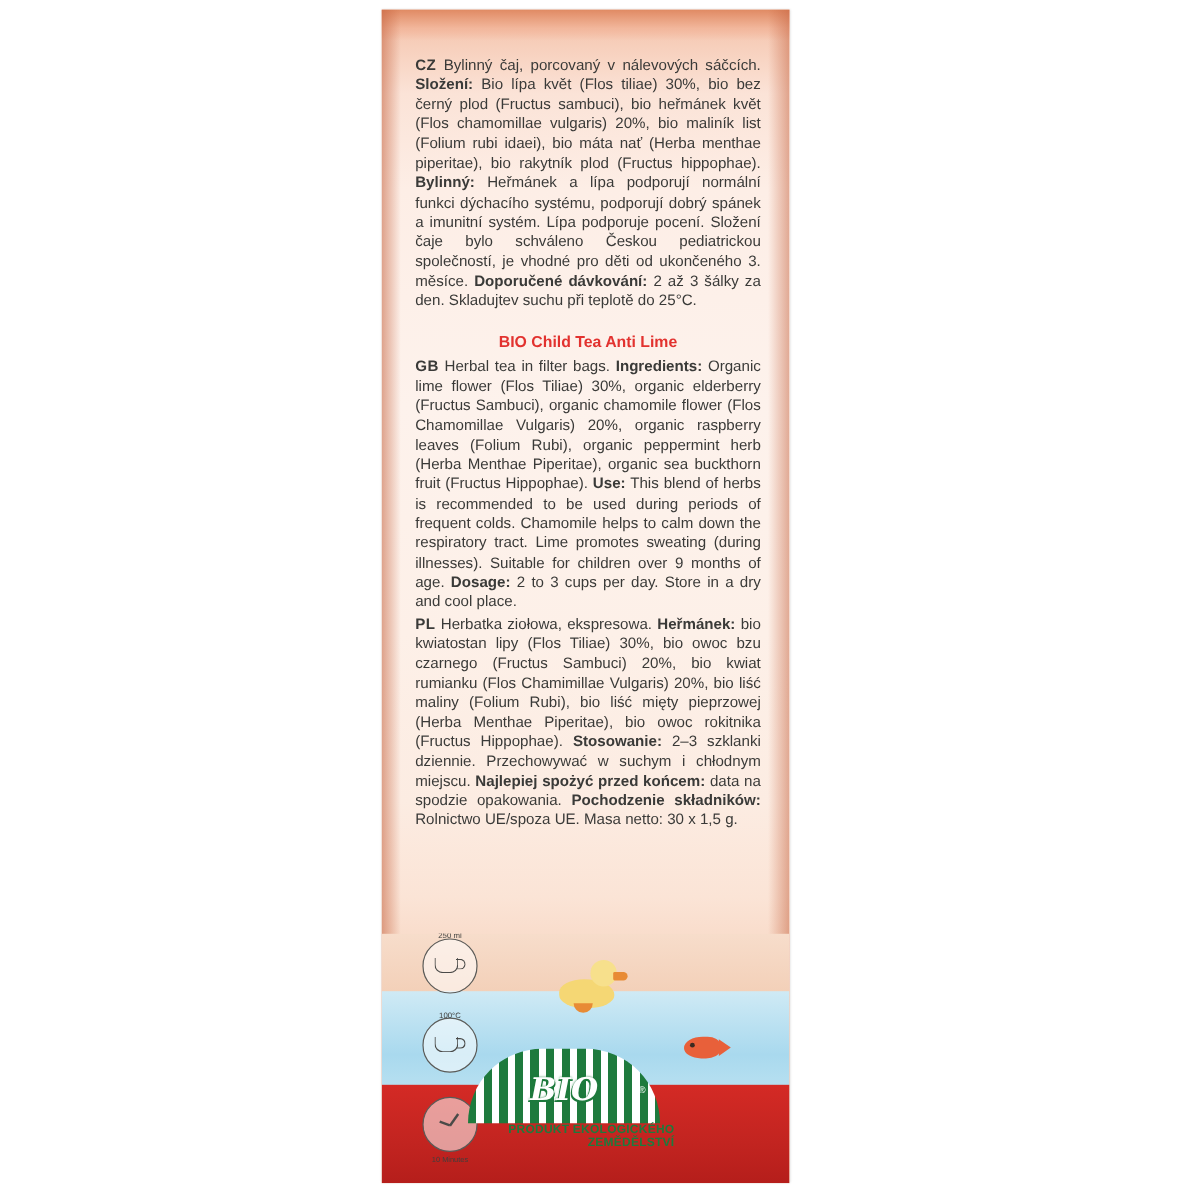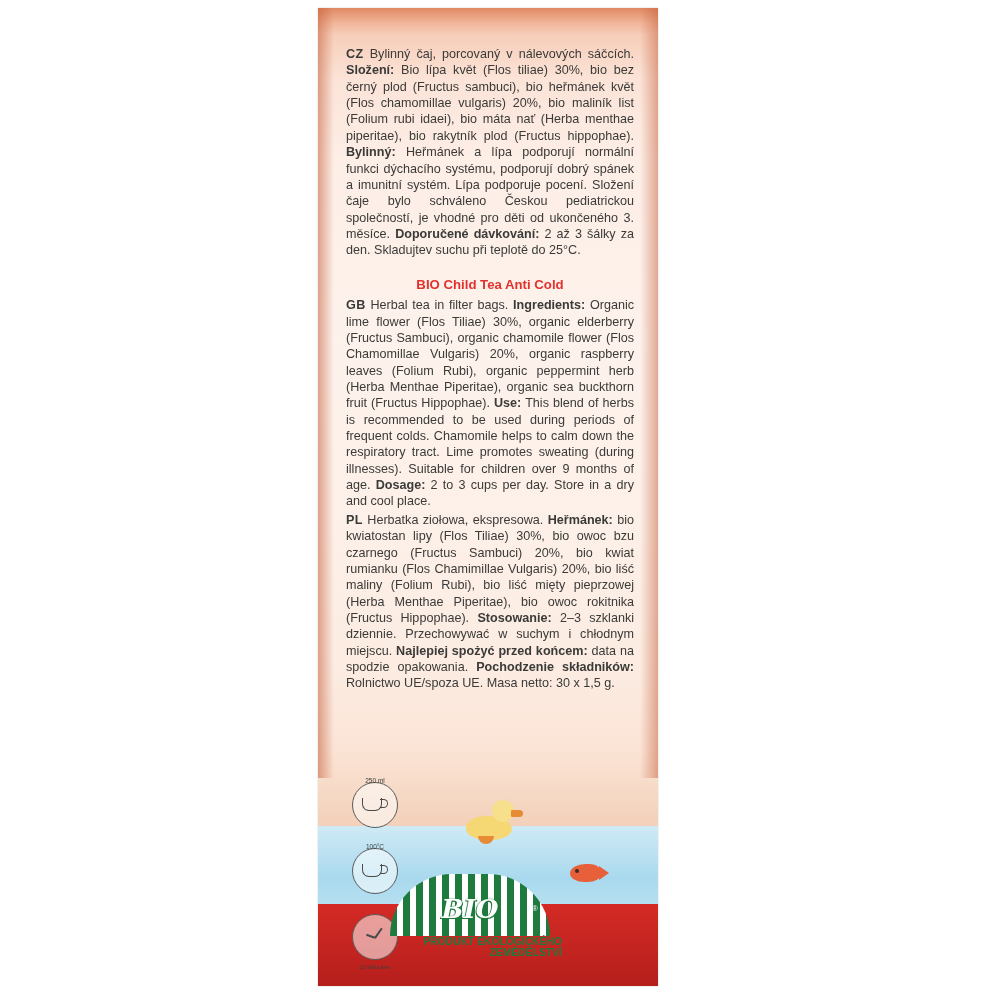--- a/index.html
+++ b/index.html
@@ -310,21 +310,21 @@
         <span class="lang">CZ</span>
         <span>Bylinný čaj, porcovaný v nálevových sáčcích.</span>
         <b class="lbl">Složení:</b>
         <span>Bio lípa květ (Flos tiliae) 30%, bio bez černý plod (Fructus sambuci), bio heřmánek květ (Flos chamomillae vulgaris) 20%, bio maliník list (Folium rubi idaei), bio máta nať (Herba menthae piperitae), bio rakytník plod (Fructus hippophae).</span>
         <b class="lbl">Bylinný:</b>
         <span>Heřmánek a lípa podporují normální funkci dýchacího systému, podporují dobrý spánek a imunitní systém. Lípa podporuje pocení. Složení čaje bylo schváleno Českou pediatrickou společností, je vhodné pro děti od ukončeného 3. měsíce.</span>
         <b class="lbl">Doporučené dávkování:</b>
         <span>2 až 3 šálky za den. Skladujtev suchu při teplotě do 25°C.</span>
       </div>
 
-      <div class="heading gb">BIO Child Tea Anti Cold</div>
+      <div class="heading gb">BIO Child Tea Anti Lime</div>
       <div class="para">
         <span class="lang">GB</span>
         <span>Herbal tea in filter bags.</span>
         <b class="lbl">Ingredients:</b>
         <span>Organic lime flower (Flos Tiliae) 30%, organic elderberry (Fructus Sambuci), organic chamomile flower (Flos Chamomillae Vulgaris) 20%, organic raspberry leaves (Folium Rubi), organic peppermint herb (Herba Menthae Piperitae), organic sea buckthorn fruit (Fructus Hippophae).</span>
         <b class="lbl">Use:</b>
         <span>This blend of herbs is recommended to be used during periods of frequent colds. Chamomile helps to calm down the respiratory tract. Lime promotes sweating (during illnesses). Suitable for children over 9 months of age.</span>
         <b class="lbl">Dosage:</b>
         <span>2 to 3 cups per day. Store in a dry and cool place.</span>
       </div>

